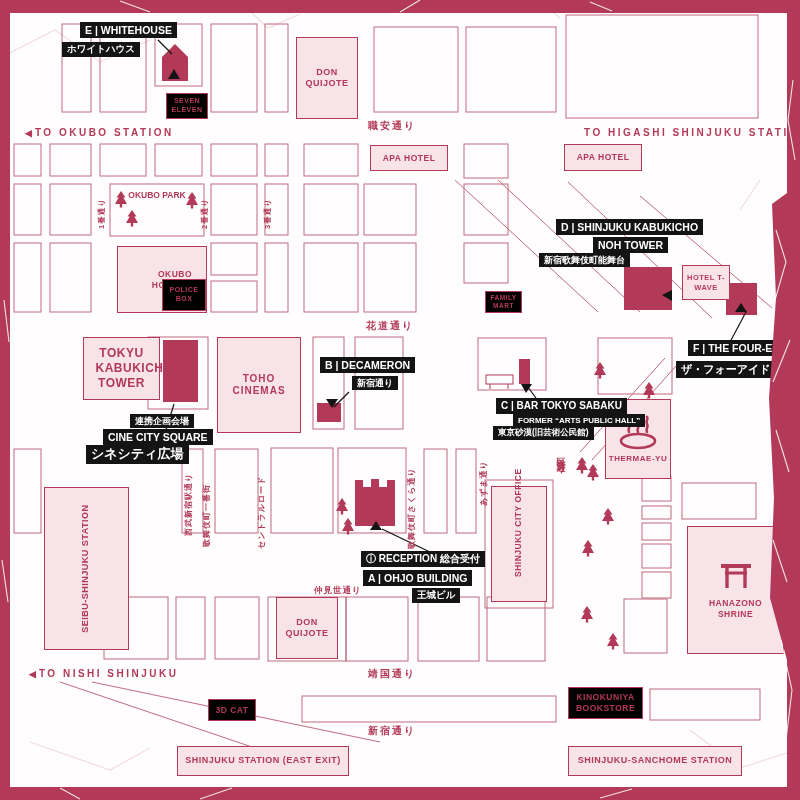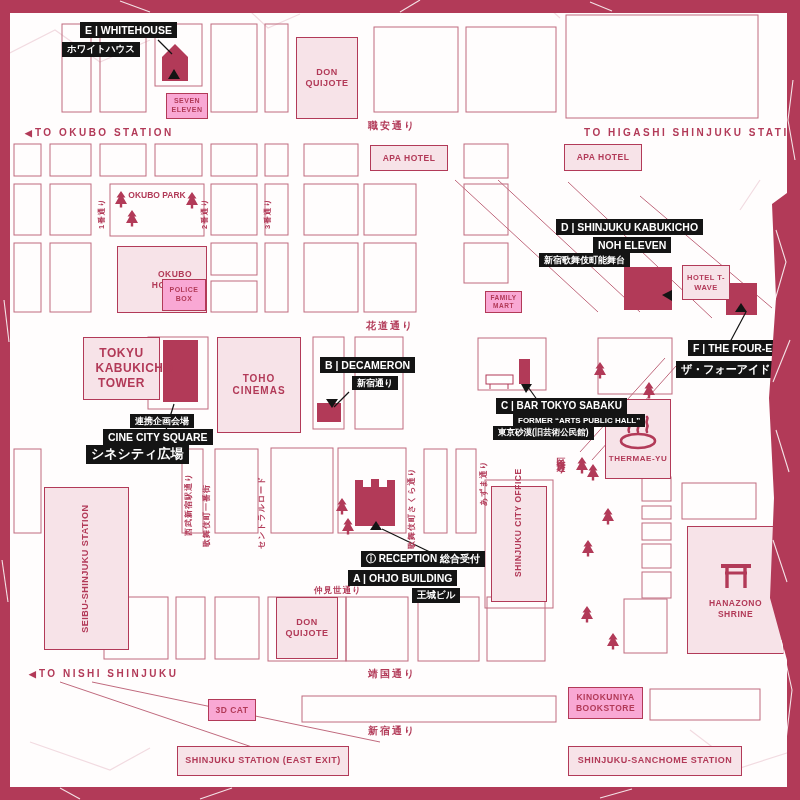--- a/index.html
+++ b/index.html
@@ -11,21 +11,21 @@
   .lbl{position:absolute;color:#b23a58;font-weight:bold;white-space:nowrap;}
   .dir{position:absolute;color:#b23a58;font-weight:bold;letter-spacing:2.5px;white-space:nowrap;font-size:10px;}
   .dir .arr{letter-spacing:0;margin:0 3px;font-size:9px;}
   .street{letter-spacing:2px;font-size:10px;}
   .blabel{position:absolute;background:#141414;color:#ffffff;font-weight:bold;white-space:nowrap;
           padding:2px 5px;line-height:1.15;z-index:4;}
   .box{position:absolute;border:1px solid #b23a58;display:flex;flex-direction:column;align-items:center;
        justify-content:center;text-align:center;color:#b23a58;font-weight:bold;line-height:1.25;
        letter-spacing:.5px;box-sizing:border-box;}
   .pink{background:#f7e3e8;}
-  .white{background:#f9a8d4;}
+  .white{background:#000000;}
   .vr{position:absolute;transform-origin:0 0;transform:rotate(-90deg);color:#b23a58;font-weight:bold;
       white-space:nowrap;letter-spacing:1px;font-size:8px;}
   .vert{position:absolute;writing-mode:vertical-rl;text-orientation:upright;color:#b23a58;font-weight:bold;
         letter-spacing:2px;font-size:9px;}
   .rot > span{transform:rotate(-90deg);white-space:nowrap;}
   .hosp{flex-direction:row;gap:4px;}
 </style>
 </head>
 <body>
 
@@ -206,39 +206,39 @@
     <div class="vr" style="left:201px;top:547px;">歌舞伎町一番街</div>
     <div class="vr" style="left:256px;top:549px;">セントラルロード</div>
     <div class="vr" style="left:406px;top:549px;">歌舞伎町さくら通り</div>
     <div class="vr" style="left:478px;top:506px;">あずま通り</div>
     <div class="vert" style="left:554px;top:450px;">区役所通り</div>
 
     <div class="blabel" style="left:80px;top:22px;font-size:10.5px;">E | WHITEHOUSE</div>
     <div class="blabel" style="left:62px;top:42px;font-size:9.5px;">ホワイトハウス</div>
 
     <div class="blabel" style="left:556px;top:219px;font-size:10.5px;">D | SHINJUKU KABUKICHO</div>
-    <div class="blabel" style="left:593px;top:237px;font-size:10.5px;">NOH ELEVEN</div>
+    <div class="blabel" style="left:593px;top:237px;font-size:10.5px;">NOH TOWER</div>
     <div class="blabel" style="left:539px;top:253px;font-size:9px;">新宿歌舞伎町能舞台</div>
 
     <div class="blabel" style="left:688px;top:340px;font-size:10.5px;">F | THE FOUR-EYED</div>
     <div class="blabel" style="left:676px;top:361px;font-size:11px;">ザ・フォーアイド</div>
 
     <div class="blabel" style="left:320px;top:357px;font-size:10.5px;">B | DECAMERON</div>
     <div class="blabel" style="left:352px;top:376px;font-size:9px;">新宿通り</div>
 
     <div class="blabel" style="left:496px;top:398px;font-size:10px;">C | BAR TOKYO SABAKU</div>
     <div class="blabel" style="left:513px;top:414px;font-size:8px;">FORMER “ARTS PUBLIC HALL”</div>
     <div class="blabel" style="left:493px;top:426px;font-size:8.5px;">東京砂漠(旧芸術公民館)</div>
 
     <div class="blabel" style="left:94px;top:414px;font-size:9px;margin-left:36px;">連携企画会場</div>
     <div class="blabel" style="left:103px;top:429px;font-size:10.5px;">CINE CITY SQUARE</div>
     <div class="blabel" style="left:86px;top:445px;font-size:13px;">シネシティ広場</div>
 
     <div class="blabel" style="left:361px;top:551px;font-size:10px;">ⓘ RECEPTION 総合受付</div>
-    <div class="blabel" style="left:348px;top:570px;font-size:10.5px;">A | OHJO BUILDING</div>
+    <div class="blabel" style="left:363px;top:570px;font-size:10.5px;">A | OHJO BUILDING</div>
     <div class="blabel" style="left:412px;top:588px;font-size:9.5px;">王城ビル</div>
 
     <div class="box white" style="left:166px;top:93px;width:42px;height:26px;font-size:7px;">
         <span>SEVEN ELEVEN</span>
       </div>
     <div class="box pink" style="left:296px;top:37px;width:62px;height:82px;font-size:9px;">
         <span style="width:50px;">DON QUIJOTE</span>
       </div>
     <div class="box pink" style="left:370px;top:145px;width:78px;height:26px;font-size:8.5px;">
         <span>APA HOTEL</span>

